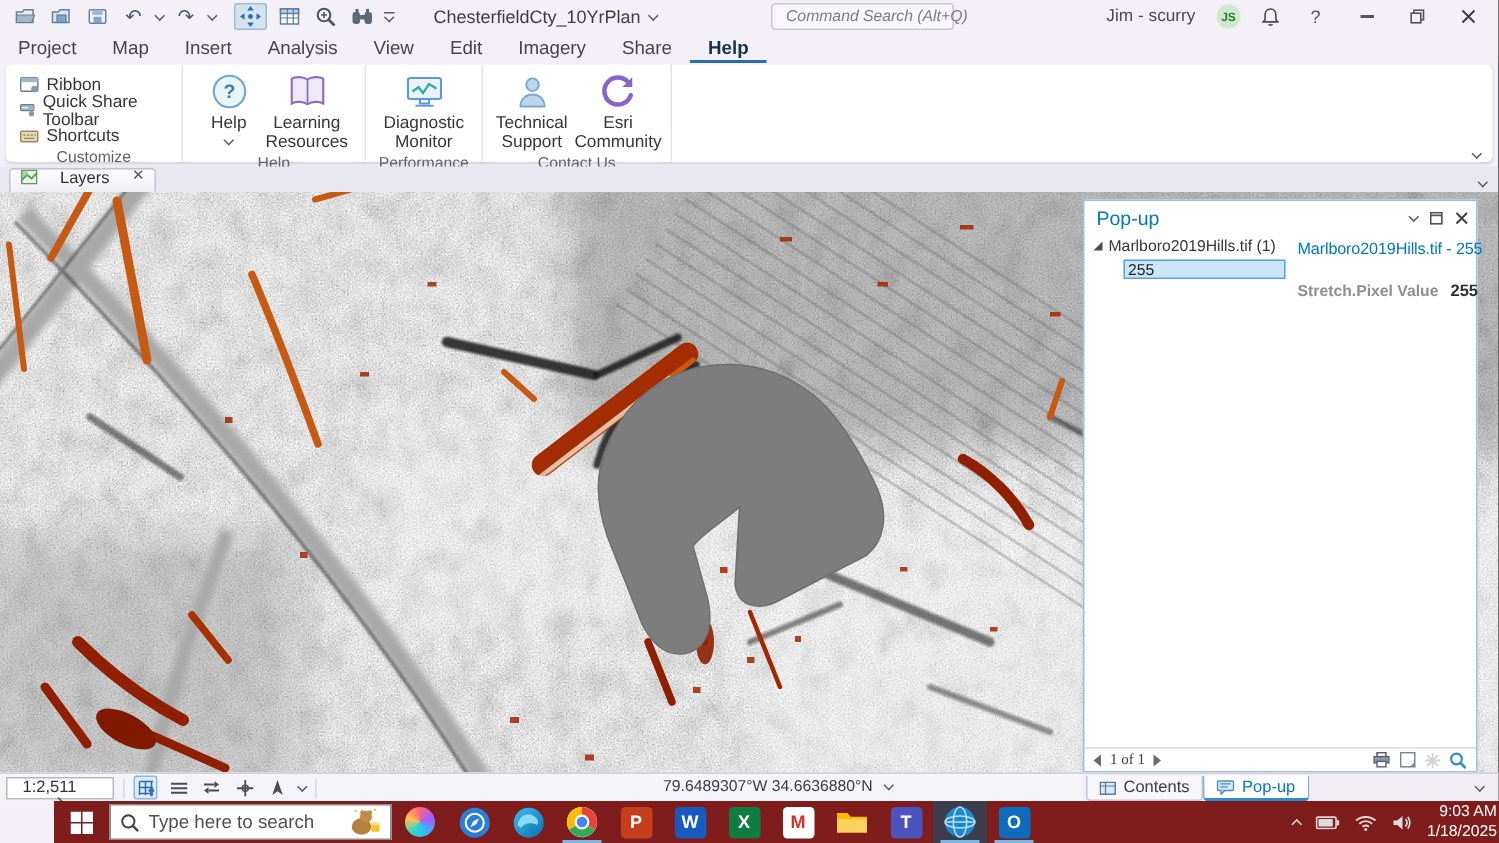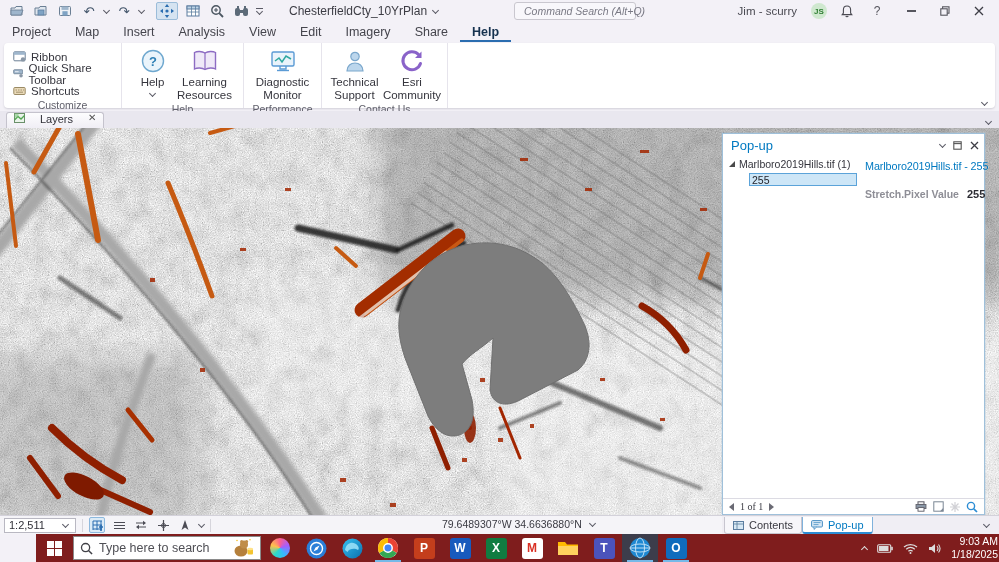--- a/index.html
+++ b/index.html
@@ -53,21 +53,21 @@
       margin-left:6px;padding:0 7px;font-size:11px;color:#2f2f37;}
   .vtab .x{color:#555;font-size:10px;line-height:1;}
   .vtchev{margin-left:auto;margin-right:8px;margin-bottom:4px;}
 
   
   .mapwrap{left:0;top:128px;width:999px;height:387px;overflow:hidden;background:#9a9a9a;}
 
   
   .mstatus{left:0;top:515px;width:722px;height:19px;background:#f5f4f8;border-top:1px solid #d3d1da;
       display:flex;align-items:center;gap:6px;font-size:11px;padding:0 4px;}
-  .scalebox{display:flex;align-items:center;background:#fff;border:1px solid #b9b8c2;height:15px;width:72px;padding:0 4px;gap:4px;}
+  .scalebox{display:flex;align-items:center;background:#fff;border:1px solid #b9b8c2;height:15px;width:72px;padding:0 20px;gap:4px;flex-direction:column;}
   .scalebox input{border:none;outline:none;width:50px;font-size:11px;font-family:inherit;color:#2f2f37;background:transparent;padding:0;}
   .sb-sep{width:1px;height:13px;background:#d6d5dc;}
   .sbicon{display:flex;align-items:center;justify-content:center;height:16px;min-width:16px;color:#4c4c55;}
   .sbicon.active{background:#dcebf7;border:1px solid #8db9de;border-radius:2px;}
   .coords{position:absolute;left:442px;top:2px;display:flex;align-items:center;gap:8px;color:#3a3a42;font-size:10.5px;white-space:nowrap;}
 
   
   .popup{left:722px;top:133px;width:263px;height:382px;background:#fff;border:1px solid #9fc0da;
       box-shadow:0 0 0 1px rgba(160,190,215,.25);display:flex;flex-direction:column;font-size:11px;}
   .pop-head{display:flex;align-items:center;height:20px;padding:2px 5px 0 8px;}

